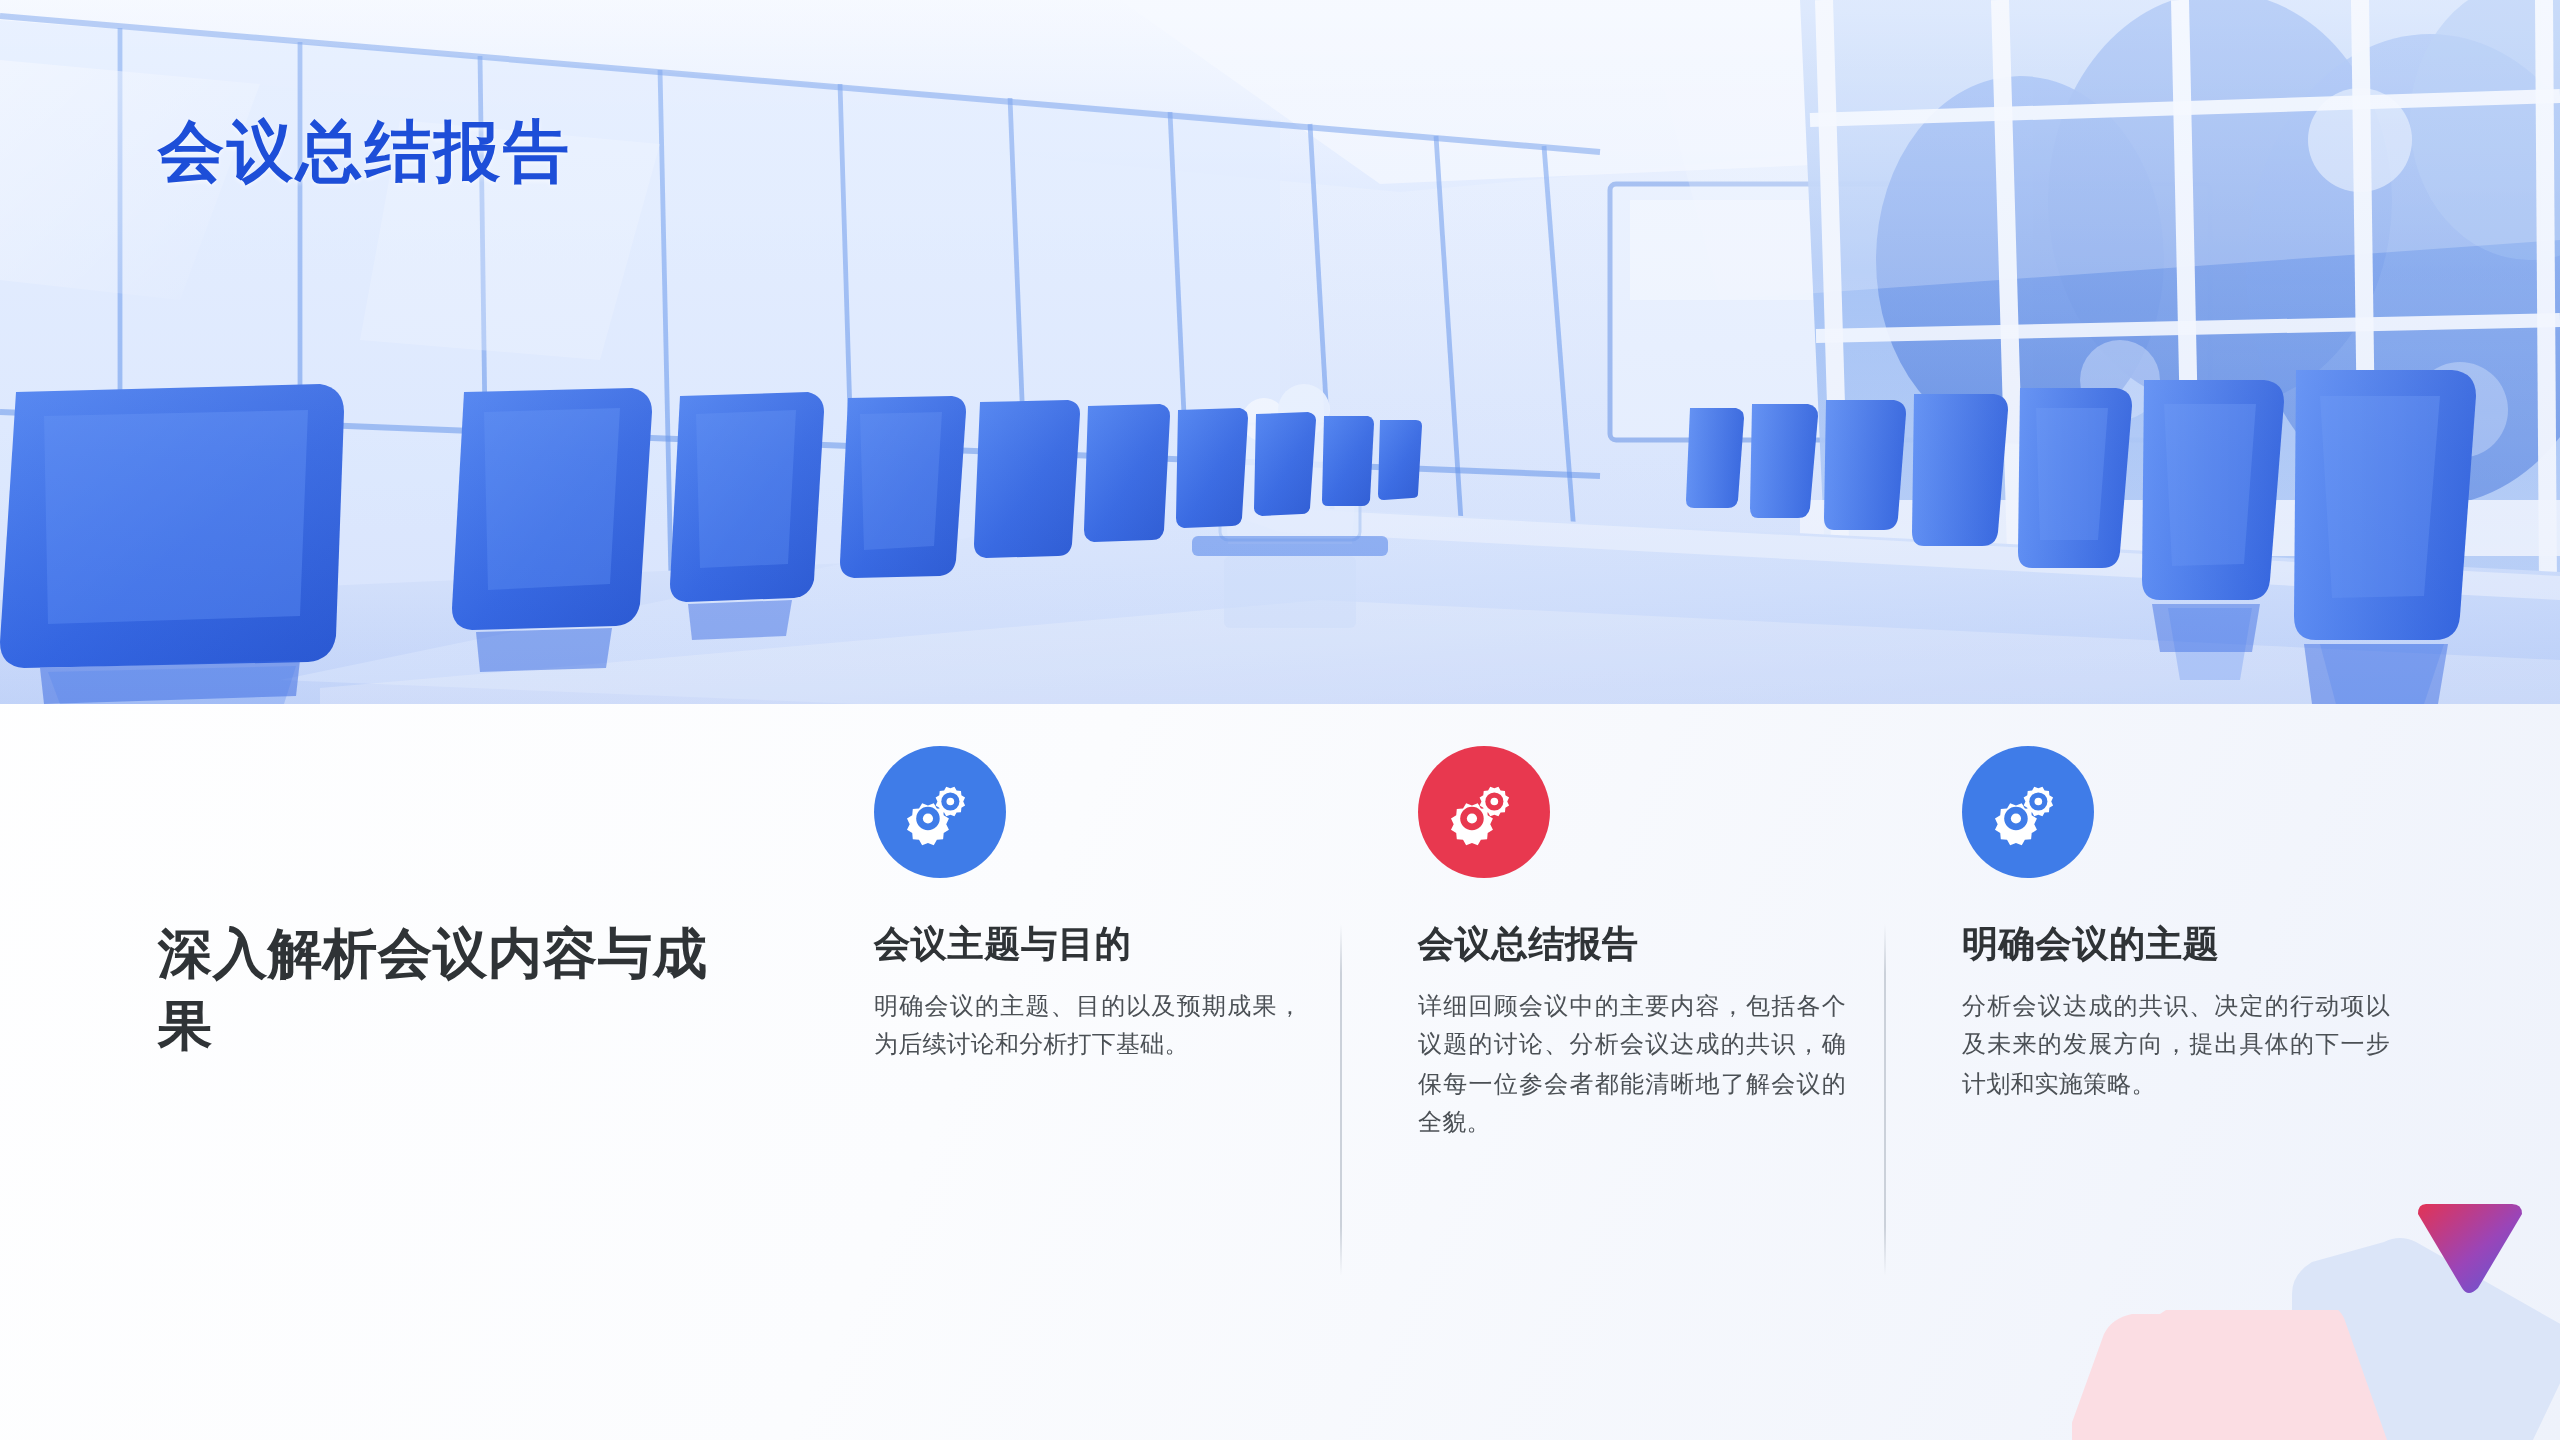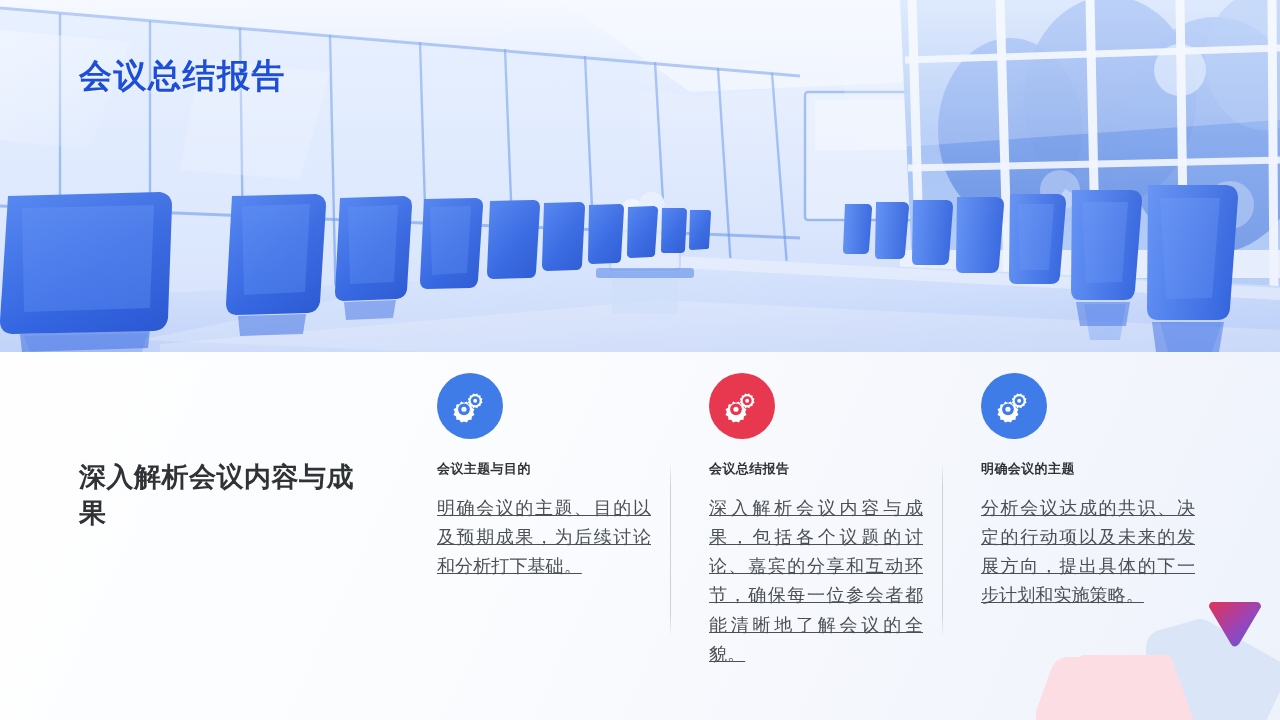--- a/index.html
+++ b/index.html
@@ -50,27 +50,26 @@
 
   .icon-badge{
     position:absolute; top:21px; left:0;
     width:66px; height:66px; border-radius:50%;
     display:flex; align-items:center; justify-content:center;
   }
   .icon-badge svg{ width:34px; height:34px; display:block; }
 
   .col-title{
     position:absolute; top:108px; left:0; width:216px;
-    font-size:13px; font-weight:bold; color:#2f3336; letter-spacing:.4px;
+    font-size:18px; font-weight:bold; color:#2f3336; letter-spacing:.4px;
   }
   .col-text{
     position:absolute; top:142px; left:0; width:214px;
-    font-size:18px; line-height:1.62; color:#4b5055; letter-spacing:.1px;
+    font-size:12px; line-height:1.62; color:#4b5055; letter-spacing:.1px;
     text-align:justify;
-    text-decoration:underline;
   }
 
   .divider{
     position:absolute; top:462px; width:1px; height:176px;
     background:linear-gradient(180deg,rgba(200,206,216,0) 0%,#cbd1da 14%,#cbd1da 86%,rgba(200,206,216,0) 100%);
   }
   .divider.d1{ left:670px; }
   .divider.d2{ left:942px; }
 
   
@@ -310,21 +309,21 @@
               <path d="M34.2 6.2l1.5 2.7 3.1.2.3 3.1 2.6 1.6-1.3 2.8 1.3 2.8-2.6 1.6-.3 3.1-3.1.2-1.5 2.7-2.9-1.1-2.9 1.1-1.5-2.7-3.1-.2-.3-3.1-2.6-1.6 1.3-2.8-1.3-2.8 2.6-1.6.3-3.1 3.1-.2 1.5-2.7 2.9 1.1z"></path>
               <circle cx="31.3" cy="16.6" r="6.4" fill="#e8384f"></circle>
               <circle cx="31.3" cy="16.6" r="2.7" fill="#ffffff"></circle>
               <path d="M19.6 17.8l2.2 3.8 4.4.3.4 4.4 3.7 2.3-1.9 4 1.9 4-3.7 2.3-.4 4.4-4.4.3-2.2 3.8-4.1-1.6-4.1 1.6-2.2-3.8-4.4-.3-.4-4.4-3.7-2.3 1.9-4-1.9-4 3.7-2.3.4-4.4 4.4-.3 2.2-3.8 4.1 1.6z"></path>
               <circle cx="15.5" cy="28.6" r="8.3" fill="#e8384f"></circle>
               <circle cx="15.5" cy="28.6" r="3.6" fill="#ffffff"></circle>
             </g>
           </svg>
         </div>
         <div class="col-title">会议总结报告</div>
-        <div class="col-text">深入解析会议内容与成果，包括各个议题的讨论、嘉宾的分享和互动环节，确保每一位参会者都能清晰地了解会议的全貌。</div>
+        <div class="col-text">详细回顾会议中的主要内容，包括各个议题的讨论、分析会议达成的共识，确保每一位参会者都能清晰地了解会议的全貌。</div>
       </div>
 
       <div class="col c2">
         <div class="icon-badge" style="background:#3f7ce8;">
           <svg viewBox="0 0 48 48">
             <g fill="#ffffff">
               <path d="M34.2 6.2l1.5 2.7 3.1.2.3 3.1 2.6 1.6-1.3 2.8 1.3 2.8-2.6 1.6-.3 3.1-3.1.2-1.5 2.7-2.9-1.1-2.9 1.1-1.5-2.7-3.1-.2-.3-3.1-2.6-1.6 1.3-2.8-1.3-2.8 2.6-1.6.3-3.1 3.1-.2 1.5-2.7 2.9 1.1z"></path>
               <circle cx="31.3" cy="16.6" r="6.4" fill="#3f7ce8"></circle>
               <circle cx="31.3" cy="16.6" r="2.7" fill="#ffffff"></circle>
               <path d="M19.6 17.8l2.2 3.8 4.4.3.4 4.4 3.7 2.3-1.9 4 1.9 4-3.7 2.3-.4 4.4-4.4.3-2.2 3.8-4.1-1.6-4.1 1.6-2.2-3.8-4.4-.3-.4-4.4-3.7-2.3 1.9-4-1.9-4 3.7-2.3.4-4.4 4.4-.3 2.2-3.8 4.1 1.6z"></path>

